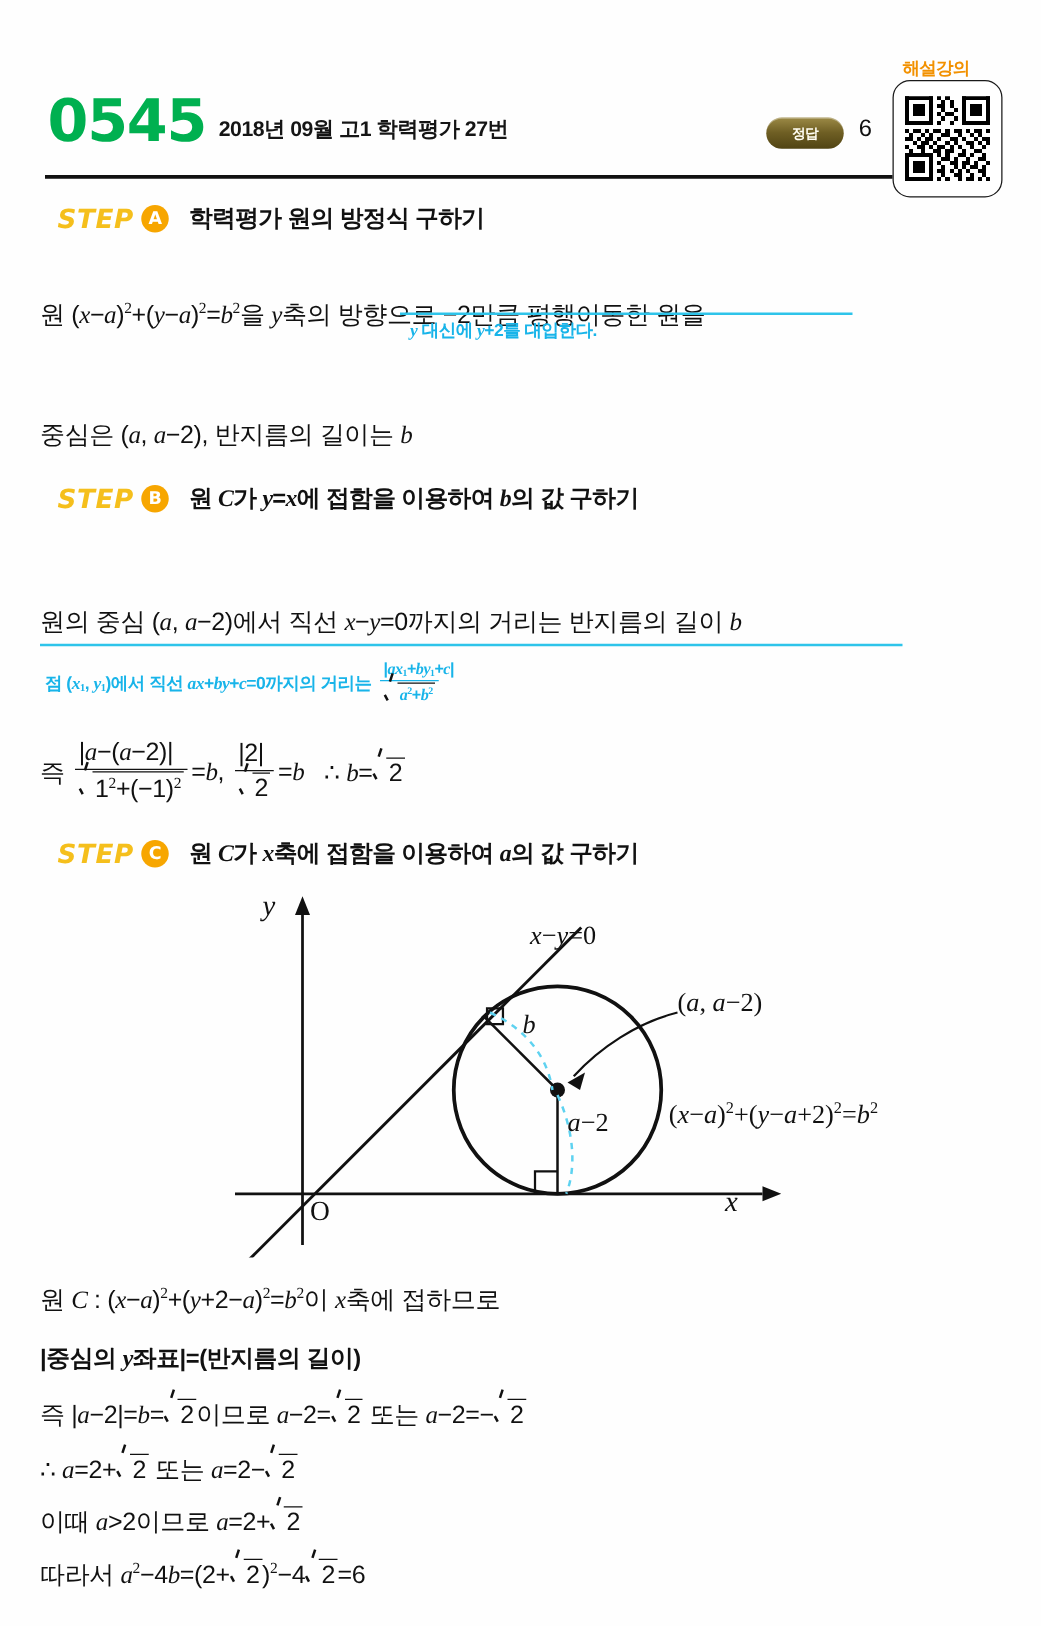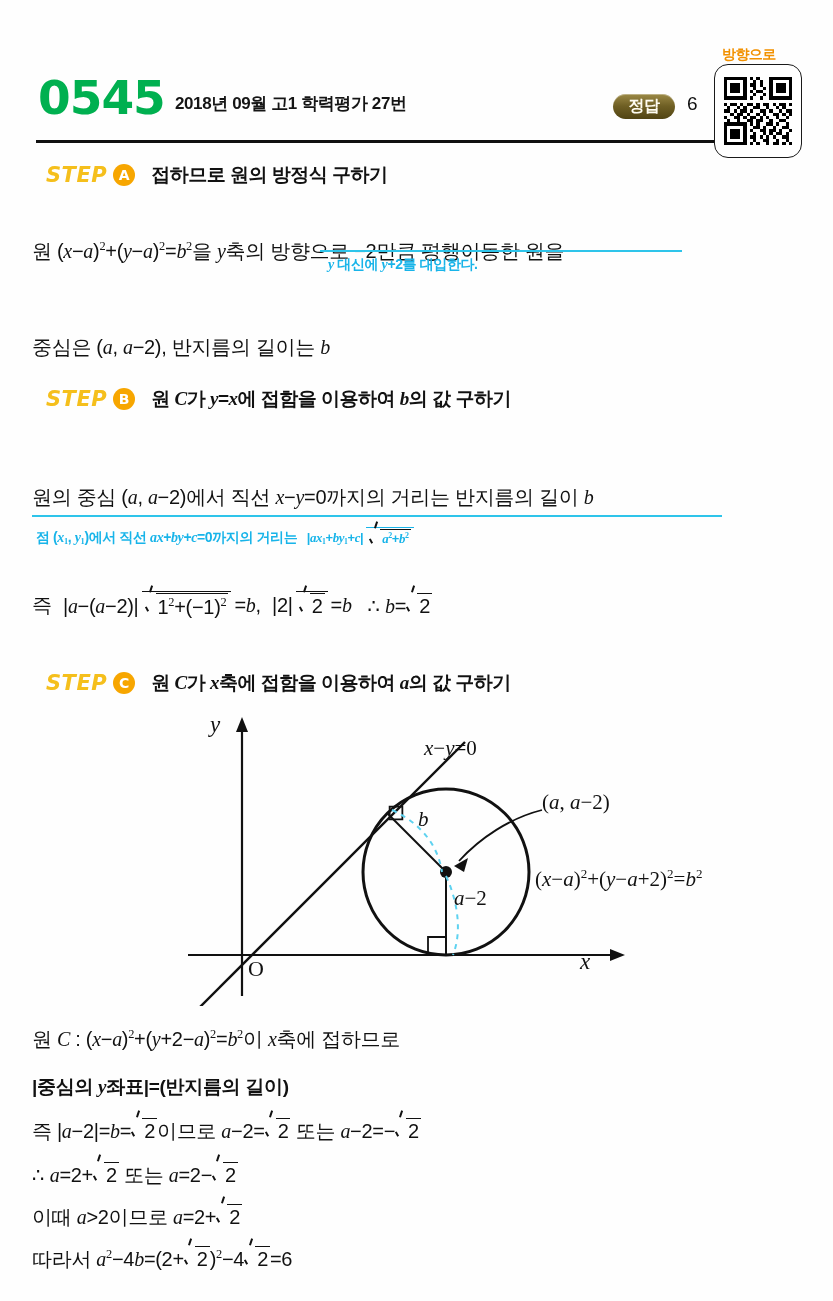--- a/index.html
+++ b/index.html
@@ -40,21 +40,21 @@
     color: #151515;
     letter-spacing: -0.4px;
   }
   .ans-badge {
     position: absolute;
     left: 613px; top: 94px;
     width: 62px; height: 25px;
     border-radius: 13px;
     background: linear-gradient(180deg, #9c8a46 0%, #6f5f24 48%, #514413 100%);
     color: #fffdf2;
-    font-size: 16px;
+    font-size: 11px;
     font-weight: bold;
     display: flex;
     align-items: center;
     justify-content: center;
     letter-spacing: -0.5px;
     box-shadow: inset 0 1px 0 rgba(255,255,255,.35);
     font-family: Liberation Serif, serif;
   }
   .ans-val {
     position: absolute;
@@ -153,22 +153,22 @@
   }
   .rad > .bar {
     display: inline-block;
     border-top: 1.6px solid #111;
     padding: 1px 2px 0 2px;
   }
 
   
   .frac {
     display: inline-flex;
-    flex-direction: row;
-    align-items: flex-end;
+    flex-direction: column;
+    align-items: flex-start;
     vertical-align: middle;
     margin: 0 3px;
     position: relative;
     top: -1px;
   }
   .frac > .num { padding: 0 3px 1px 3px; }
   .frac > .den { padding: 1px 3px 0 3px; border-top: 1.7px solid currentColor; }
   .frac.sm { font-size: 0.92em; }
   .cyline {
     position: absolute;
@@ -204,21 +204,21 @@
 <body>
 
 <div class="page">
 
   <div class="hdr-num">0545</div>
   <div class="hdr-src">2018년 09월 고1 학력평가 27번</div>
 
   <div class="ans-badge">정답</div>
   <div class="ans-val">6</div>
 
-  <div class="qr-label">방향으로</div>
+  <div class="qr-label">해설강의</div>
   <div class="qr-box">
     <svg class="qr-img" viewBox="0 0 21 21" shape-rendering="crispEdges">
       <rect width="21" height="21" fill="#fff"></rect>
       <g fill="#000">
         <rect x="0" y="0" width="7" height="1"></rect>
           <rect x="0" y="6" width="7" height="1"></rect>
         <rect x="0" y="0" width="1" height="7"></rect>
           <rect x="6" y="0" width="1" height="7"></rect>
         <rect x="2" y="2" width="3" height="3"></rect>
         <rect x="14" y="0" width="7" height="1"></rect>
@@ -327,21 +327,21 @@
           <rect x="20" y="20" width="1" height="1"></rect>
       </g>
     </svg>
   </div>
 
   <div class="hdr-rule"></div>
 
   <div class="step" style="left:46px; top:162px;">
     <span class="step-word">STEP</span>
     <span class="step-circle">A</span>
-    <span class="step-title">접하므로 원의 방정식 구하기</span>
+    <span class="step-title">학력평가 원의 방정식 구하기</span>
   </div>
 
   <div class="ln" style="left:32px; top:238px;">
     원 (<span class="mi">x</span>−<span class="mi">a</span>)<sup class="ex">2</sup>+(<span class="mi">y</span>−<span class="mi">a</span>)<sup class="ex">2</sup>=<span class="mi">b</span><sup class="ex">2</sup>을 <span class="mi">y</span>축의 방향으로 −2만큼 평행이동한 원을
   </div>
   <div class="cy-underline" style="left:320px; top:250px; width:362px;"></div>
   <div class="cyline" style="left:328px; top:256px;">
     <span class="mi">y</span> 대신에 <span class="mi">y</span>+2를 대입한다.
   </div>
 
@@ -420,21 +420,21 @@
       <polygon points="284,160 298,152 294,166" fill="#111"></polygon>
     </svg>
 
     <div class="dlabel" style="left:40px; top:6px; font-style:italic; font-size:23px;">y</div>
     <div class="dlabel" style="left:410px; top:243px; font-style:italic; font-size:23px;">x</div>
     <div class="dlabel" style="left:78px; top:250px; font-size:22px;">O</div>
     <div class="dlabel" style="left:254px; top:30px;"><span class="mi">x</span>−<span class="mi">y</span>=0</div>
     <div class="dlabel" style="left:248px; top:101px; font-style:italic;">b</div>
     <div class="dlabel" style="left:284px; top:180px;"><span class="mi">a</span>−2</div>
     <div class="dlabel" style="left:372px; top:84px;">(<span class="mi">a</span>, <span class="mi">a</span>−2)</div>
-    <div class="dlabel" style="left:365px; top:160px;">(<span class="mi">x</span>−<span class="mi">a</span>)<sup class="ex">2</sup>+(<span class="mi">y</span>−<span class="mi">a</span>+2)<sup class="ex">2</sup>=<span class="mi">b</span><sup class="ex">2</sup></div>
+    <div class="dlabel" style="left:365px; top:172px;">(<span class="mi">x</span>−<span class="mi">a</span>)<sup class="ex">2</sup>+(<span class="mi">y</span>−<span class="mi">a</span>+2)<sup class="ex">2</sup>=<span class="mi">b</span><sup class="ex">2</sup></div>
   </div>
 
   <div class="ln" style="left:32px; top:1026px;">
     원 <span class="mi">C</span> : (<span class="mi">x</span>−<span class="mi">a</span>)<sup class="ex">2</sup>+(<span class="mi">y</span>+2−<span class="mi">a</span>)<sup class="ex">2</sup>=<span class="mi">b</span><sup class="ex">2</sup>이 <span class="mi">x</span>축에 접하므로
   </div>
   <div class="ln" style="left:32px; top:1074px; font-size:19px;font-weight:bold;">
     |중심의 <span class="mi">y</span>좌표|=(반지름의 길이)
   </div>
   <div class="ln" style="left:32px; top:1118px; display:flex; align-items:center;">
     <span>즉 |<span class="mi">a</span>−2|=<span class="mi">b</span>=<span class="rad"><span class="bar">2</span></span>이므로 <span class="mi">a</span>−2=<span class="rad"><span class="bar">2</span></span> 또는 <span class="mi">a</span>−2=−<span class="rad"><span class="bar">2</span></span></span>

